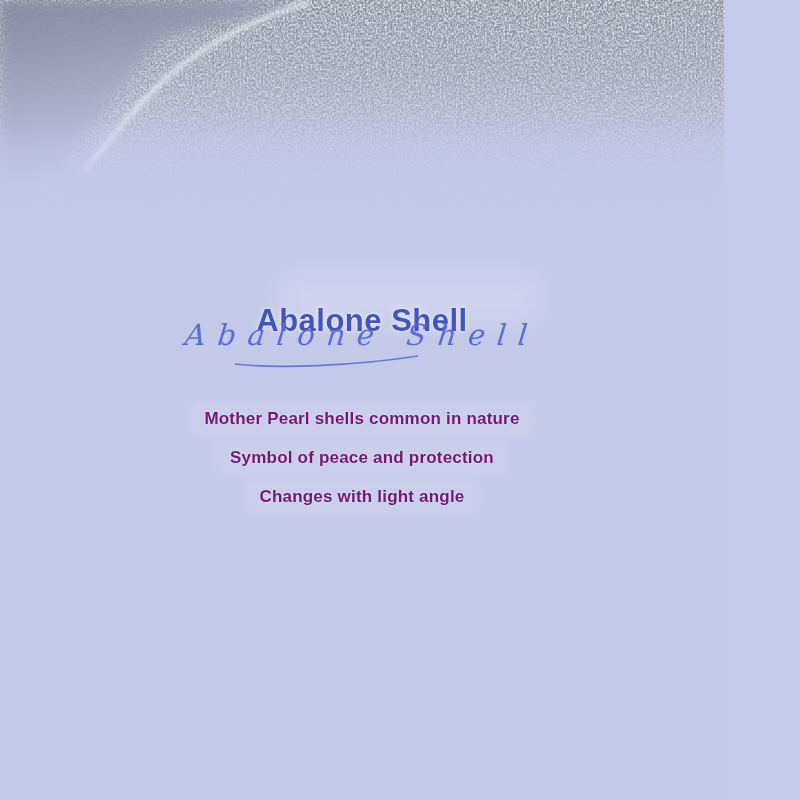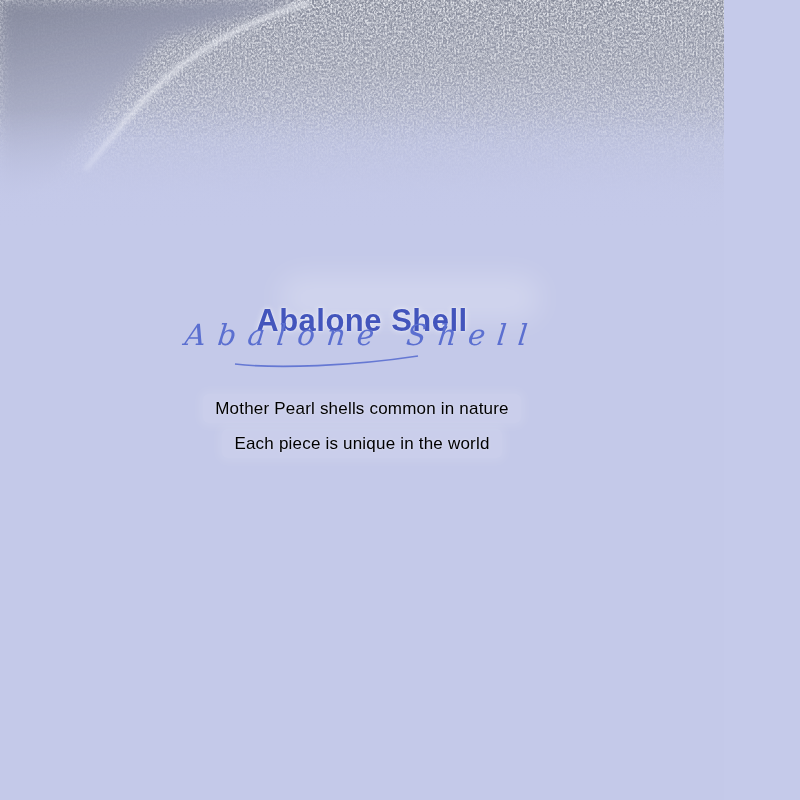--- a/index.html
+++ b/index.html
@@ -74,27 +74,27 @@
 
   
   .features {
     position: absolute;
     top: 394px;
     left: 0;
     width: 100%;
   }
   .features p {
     display: table;
-    margin: 0 auto 6px auto;
+    margin: 10px auto 6px auto;
     padding: 3px 12px;
     line-height: 23px;
     font-size: 17px;
-    font-weight: normal;
+    font-weight: bold;
     letter-spacing: 0.2px;
-    color: #000000;
+    color: #701a75;
     background: rgba(255,255,255,0.10);
     border-radius: 5px;
     box-shadow: 0 0 10px 4px rgba(255,255,255,0.10);
     text-shadow: 0 0 3px rgba(255,255,255,0.45);
     white-space: nowrap;
   }
 </style>
 </head>
 <body>
 
@@ -162,16 +162,17 @@
   <h1 class="title">Abalone Shell</h1>
 
   <div class="subtitle">Abalone Shell</div>
 
   <svg class="flourish" width="190" height="18" viewBox="0 0 190 18" aria-hidden="true">
     <path d="M3,12 C45,17 120,14 186,4" fill="none" stroke="#5b6fd0" stroke-width="1.6" opacity="0.9"></path>
   </svg>
 
   <div class="features">
     <p>Mother Pearl shells common in nature</p>
-    <p>Each piece is unique in the world</p>
+    <p>Symbol of peace and protection</p>
+    <p>Changes with light angle</p>
   </div>
 
 </div>
 
 </body></html>

